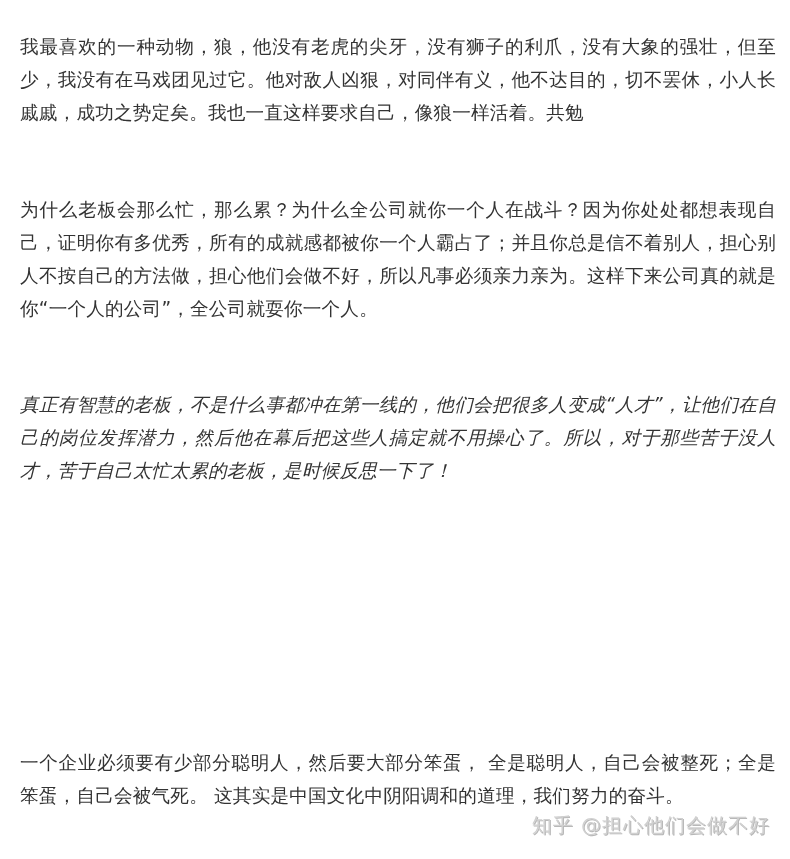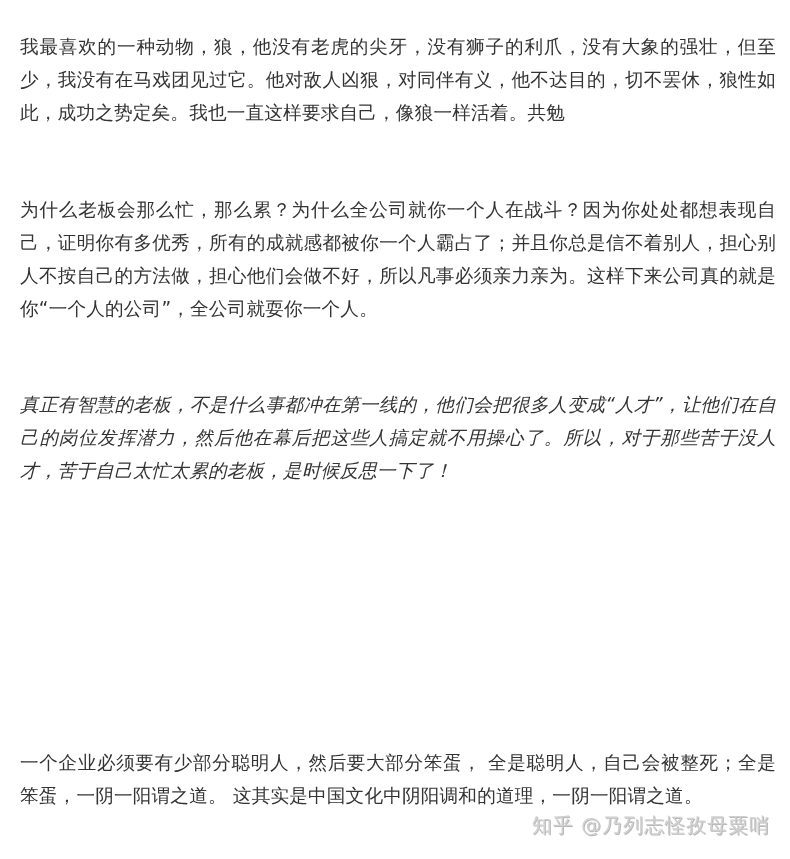--- a/index.html
+++ b/index.html
@@ -45,18 +45,18 @@
       font-size: 20px;
       color: #d0d0d0;
       letter-spacing: 1px;
       text-shadow: 1px 1px 0 #b8b8b8;
     }
   </style>
 </head>
 <body>
 
 <div class="article">
-  <p id="p1" class="para">我最喜欢的一种动物，狼，他没有老虎的尖牙，没有狮子的利爪，没有大象的强壮，但至少，我没有在马戏团见过它。他对敌人凶狠，对同伴有义，他不达目的，切不罢休，狼性如此，成功之势定矣。我也一直这样要求自己，像狼一样活着。共勉</p>
+  <p id="p1" class="para">我最喜欢的一种动物，狼，他没有老虎的尖牙，没有狮子的利爪，没有大象的强壮，但至少，我没有在马戏团见过它。他对敌人凶狠，对同伴有义，他不达目的，切不罢休，小人长戚戚，成功之势定矣。我也一直这样要求自己，像狼一样活着。共勉</p>
   <p id="p2" class="para">为什么老板会那么忙，那么累？为什么全公司就你一个人在战斗？因为你处处都想表现自己，证明你有多优秀，所有的成就感都被你一个人霸占了；并且你总是信不着别人，担心别人不按自己的方法做，担心他们会做不好，所以凡事必须亲力亲为。这样下来公司真的就是你“一个人的公司”，全公司就耍你一个人。</p>
   <p id="p3" class="para">真正有智慧的老板，不是什么事都冲在第一线的，他们会把很多人变成“人才”，让他们在自己的岗位发挥潜力，然后他在幕后把这些人搞定就不用操心了。所以，对于那些苦于没人才，苦于自己太忙太累的老板，是时候反思一下了！</p>
-  <p id="p5" class="para">一个企业必须要有少部分聪明人，然后要大部分笨蛋， 全是聪明人，自己会被整死；全是笨蛋，一阴一阳谓之道。 这其实是中国文化中阴阳调和的道理，一阴一阳谓之道。</p>
-  <div class="watermark">知乎 @乃列志怪孜母粟哨</div>
+  <p id="p5" class="para">一个企业必须要有少部分聪明人，然后要大部分笨蛋， 全是聪明人，自己会被整死；全是笨蛋，自己会被气死。 这其实是中国文化中阴阳调和的道理，我们努力的奋斗。</p>
+  <div class="watermark">知乎 @担心他们会做不好</div>
 </div>
 
 </body></html>

